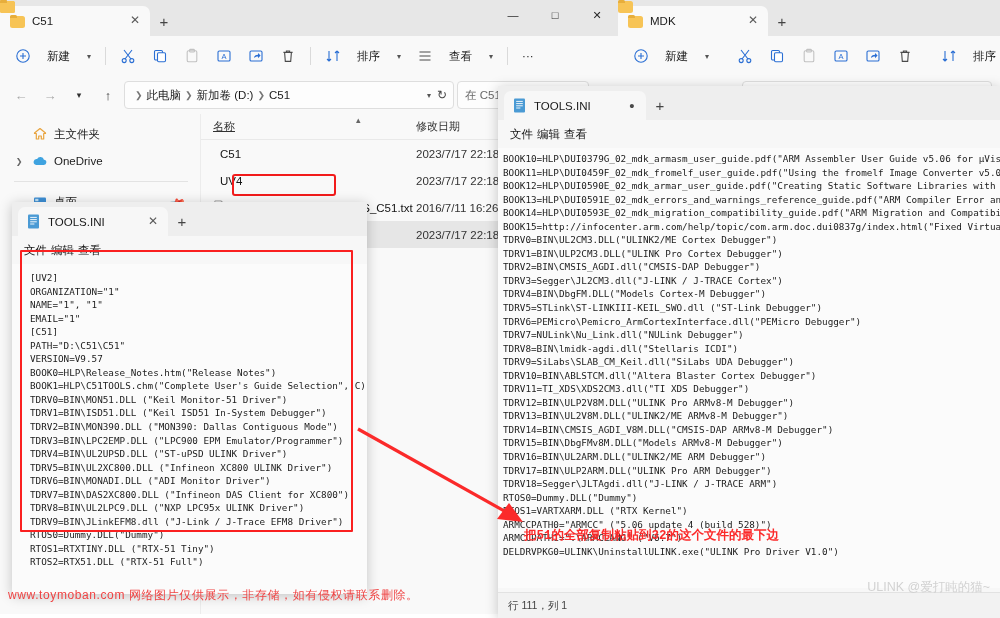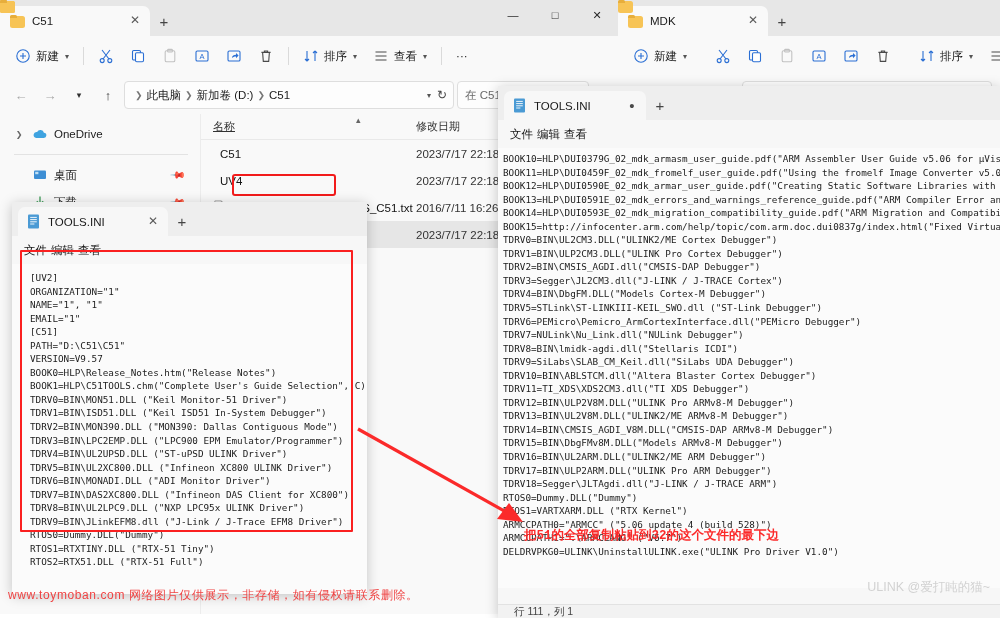--- a/index.html
+++ b/index.html
@@ -29,21 +29,21 @@
     content:''; position:absolute; left:0; top:0px; width:7px; height:3px;
     background:#e7ae3c; border-radius:1.5px 1.5px 0 0;
   }
   .tab-label { flex: 1; white-space: nowrap; overflow: hidden; text-overflow: ellipsis; }
   .tab-x { width: 18px; height: 18px; line-height: 17px; text-align: center; font-size: 12px; color:#5a5a5a; border-radius: 3px; }
   .tab-plus { width: 28px; height: 28px; line-height: 27px; text-align: center; font-size: 15px; color:#444; }
   .wincontrols { position: absolute; right: 0; top: 0; display: flex; height: 30px; }
   .wc { width: 42px; height: 30px; display: flex; align-items: center; justify-content: center; font-size: 11px; color: #2b2b2b; }
 
   .exp-toolbar { height: 40px; background: #f9f9f9; display: flex; align-items: center; padding: 0 8px; gap: 2px; }
-  .tb-btn { height: 28px; display: flex; align-items: center; gap: 5px; padding: 0 7px; border-radius: 4px; font-size: 11.5px; color: #1b1b1b; white-space: nowrap; }
+  .tb-btn { height: 28px; display: flex; align-items: center; gap: 16px; padding: 0 7px; border-radius: 4px; font-size: 11.5px; color: #1b1b1b; white-space: nowrap; }
   .tb-sep { width: 1px; height: 18px; background: #dadada; margin: 0 5px; }
   .tb-ic { width: 16px; height: 16px; display: block; }
   .caret { font-size: 8px; color: #555; margin-left: 1px; }
 
   .exp-addrrow { height: 38px; background: #f9f9f9; display: flex; align-items: center; padding: 0 8px; gap: 3px; }
   .nav-btn { width: 26px; height: 26px; display: flex; align-items: center; justify-content: center; font-size: 13px; color: #303030; border-radius: 4px; }
   .nav-btn.dim { color: #a8a8a8; }
   .addrbar {
     flex: 1; height: 28px; background: #fdfdfd; border: 1px solid #dedede; border-radius: 4px;
     display: flex; align-items: center; padding: 0 6px; gap: 4px; font-size: 11.5px; color: #1a1a1a; min-width: 0;
@@ -91,22 +91,22 @@
   .np-tab .lbl { flex: 1; white-space: nowrap; }
   .np-dot { width: 16px; text-align:center; font-size: 15px; color: #4a4a4a; line-height: 10px;}
   .np-menu { height: 28px; display: flex; align-items: center; gap: 4px; padding: 0 12px; font-size: 11.5px; color: #171717; background: #f7f7f7; }
   .np-text {
     background: #fbfbfb;
     font-family: "DejaVu Sans Mono", monospace;
     font-size: 9.3px; line-height: 13.55px;
     color: #1b1b1b; white-space: pre; overflow: hidden;
     padding: 4px 0 0 5px;
   }
-  .np-status { position:absolute; left:0; bottom:0; height: 14px; width:100%; background:#f2f2f2; border-top:1px solid #e2e2e2;
-    display:flex; padding-left: 16px; font-size: 10.5px; color: #444; }
+  .np-status { position:absolute; left:0; bottom:0; height: 26px; width:100%; background:#f2f2f2; border-top:1px solid #e2e2e2;
+    display:flex; align-items:center; padding-left: 10px; font-size: 10.5px; color: #444; }
 
   
   .redbox { position: absolute; border: 2px solid #fa2020; pointer-events: none; border-radius: 1px; }
   .annot-text { position: absolute; color: #fb2a2a; font-size: 12.5px; font-weight: 700; white-space: nowrap; font-family: Liberation Mono, monospace; }
   .arrow-svg { position: absolute; pointer-events: none; }
 
   .wm { position: absolute; white-space: nowrap; }
   .wm-left { left: 8px; bottom: 14px; font-size: 12px; color: #ef4444; letter-spacing: .6px; }
   .wm-right { right: 10px; bottom: 22px; font-size: 12.5px; color: #d2d2d2; }
 </style>
@@ -310,20 +310,27 @@
         <span class="sp">在 C51 中搜索</span>
         <svg width="11" height="11" viewBox="0 0 16 16">
             <circle cx="7" cy="7" r="4.5" fill="none" stroke="#666" stroke-width="1.2"></circle>
             <path d="M10.4 10.4L14 14" stroke="#666" stroke-width="1.2"></path>
           </svg>
       </div>
     </div>
 
     <div class="exp-body">
       <div class="exp-nav">
+        <div class="nav-item">
+          <span class="nav-chev"></span>
+          <svg class="nav-ic" viewBox="0 0 16 16">
+              <path d="M8 2.5L2.5 7v.5h1.8V13h2.4v-3h2.6v3h2.4V7.5h1.8V7z" fill="none" stroke="#e8a33d" stroke-width="1.2" stroke-linejoin="round"></path>
+            </svg>
+          <span class="nav-text">主文件夹</span>
+        </div>
         <div class="nav-item">
           <span class="nav-chev">❯</span>
           <svg class="nav-ic" viewBox="0 0 16 16">
               <path d="M4.2 12h7.4a2.6 2.6 0 0 0 .3-5.2A3.6 3.6 0 0 0 5.1 6 2.9 2.9 0 0 0 4.2 12z" fill="#3fa3e0"></path>
             </svg>
           <span class="nav-text">OneDrive</span>
         </div>
         <div class="nav-div"></div>
         <div class="nav-item">
           <span class="nav-chev"></span>

